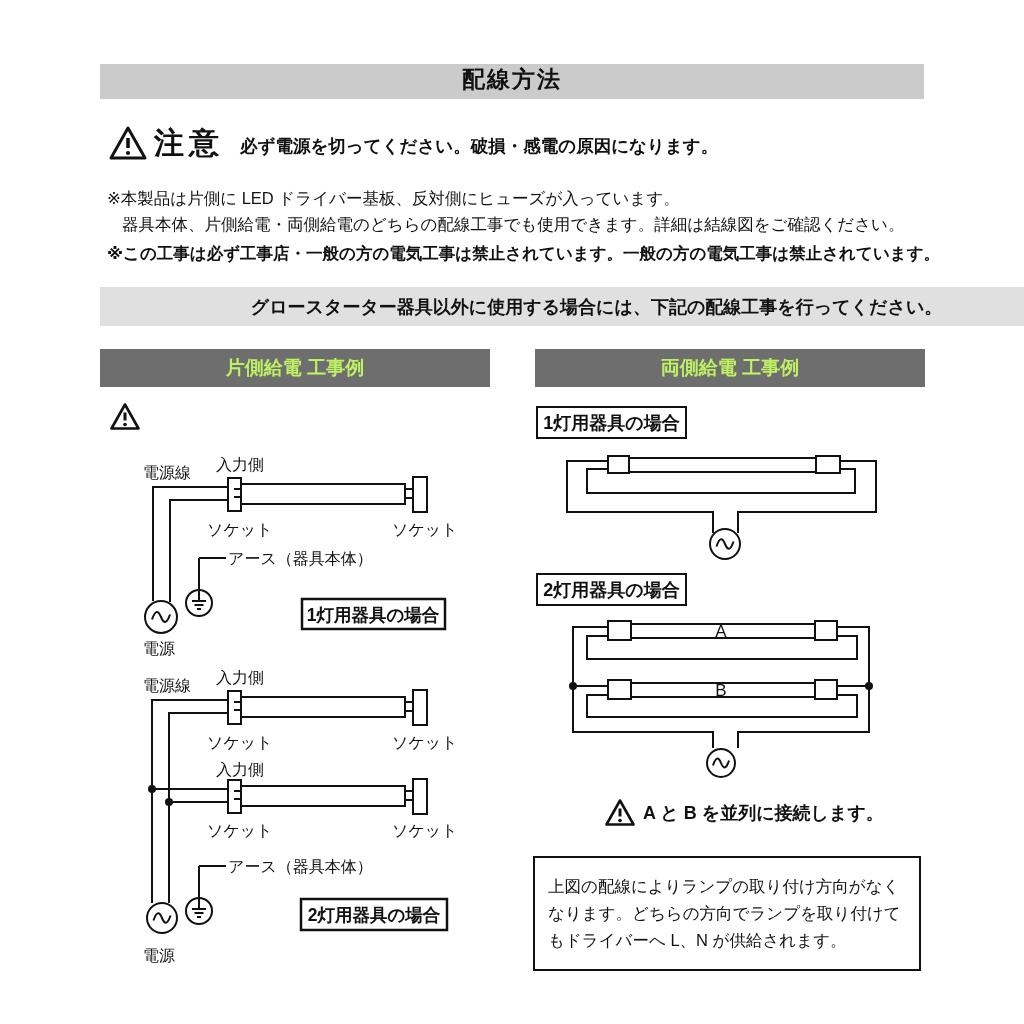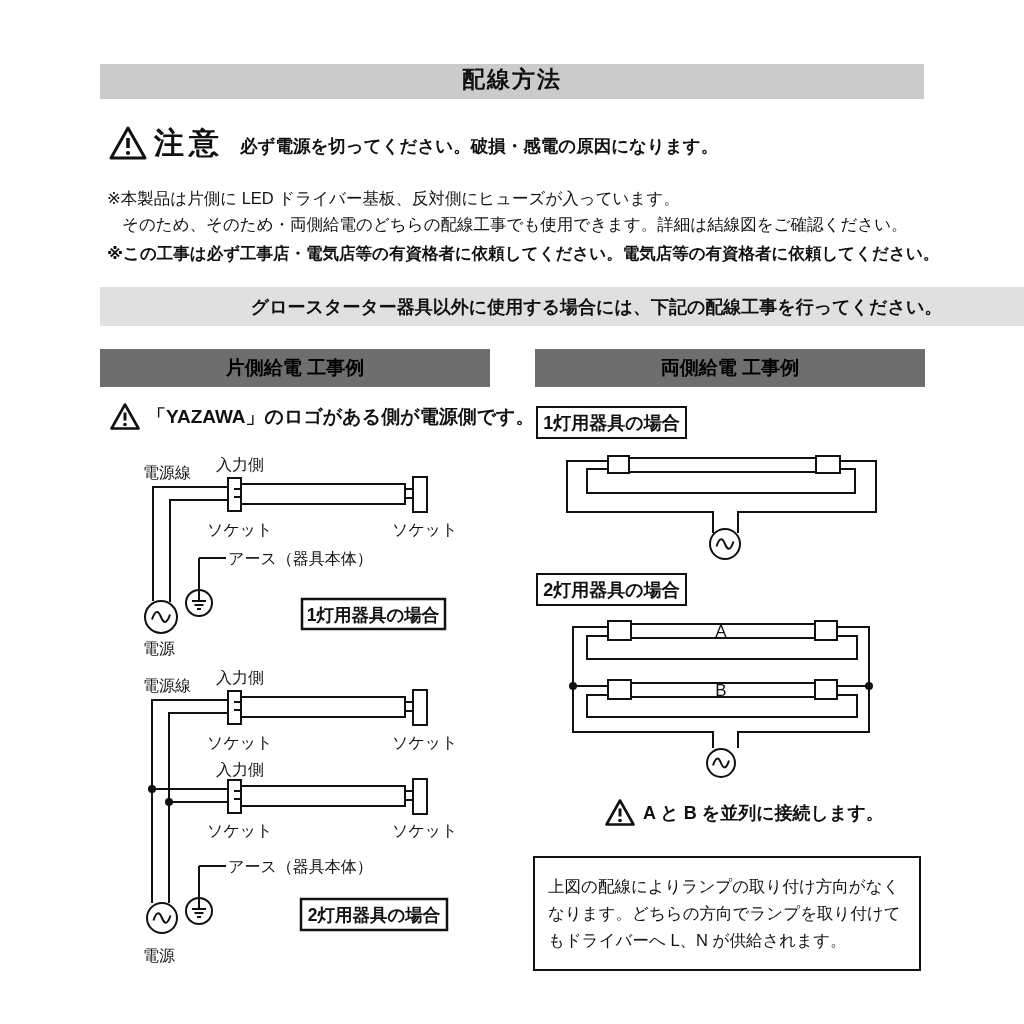--- a/index.html
+++ b/index.html
@@ -17,21 +17,21 @@
   }
   .caution-label{left:154px;top:123px;font-size:30px;font-weight:bold;letter-spacing:5px;text-align:center;}
   .caution-text{left:240px;top:134px;font-size:17.5px;font-weight:bold;}
   .note{font-size:16.5px;white-space:nowrap;}
   .banner{
     left:100px;top:287px;width:993px;height:39px;background:#e0e0e0;
     display:flex;align-items:center;justify-content:center;
     font-size:18px;font-weight:bold;
   }
   .col-header{
-    top:349px;width:390px;height:38px;background:#6e6e6e;color:#000000;
+    top:349px;width:390px;height:38px;background:#6e6e6e;color:#bef264;
     display:flex;align-items:center;justify-content:center;
     font-size:19px;font-weight:bold;
   }
   .yazawa-text{left:147px;top:404px;font-size:19px;font-weight:bold;}
   .case-box{
     border:2px solid #111;display:flex;align-items:center;justify-content:center;
     font-size:18px;font-weight:bold;background:#fff;white-space:nowrap;
   }
   .right-warning-text{left:643px;top:801px;font-size:18px;font-weight:bold;}
   .note-box{
@@ -54,40 +54,39 @@
 
   <svg class="abs" style="left:108px;top:125px;" width="40" height="36" viewBox="0 0 40 36">
     <polygon points="20,3 37,33 3,33" fill="none" stroke="#111" stroke-width="3" stroke-linejoin="round"></polygon>
     <line x1="20" y1="13" x2="20" y2="23" stroke="#111" stroke-width="3.6"></line>
     <circle cx="20" cy="28" r="2.1" fill="#111"></circle>
   </svg>
   <div class="abs caution-label">注意</div>
   <div class="abs caution-text">必ず電源を切ってください。破損・感電の原因になります。</div>
 
   <div class="abs note" style="left:107px;top:188px;">※本製品は片側に LED ドライバー基板、反対側にヒューズが入っています。</div>
-  <div class="abs note" style="left:122px;top:214px;">そのため、そのため・両側給電のどちらの配線工事でも使用できます。詳細は結線図をご確認ください。</div>
-  <div class="abs note bold" style="left:107px;top:243px;">※この工事は必ず工事店・電気店等の有資格者に依頼してください。電気店等の有資格者に依頼してください。</div>
+  <div class="abs note" style="left:122px;top:214px;">器具本体、片側給電・両側給電のどちらの配線工事でも使用できます。詳細は結線図をご確認ください。</div>
+  <div class="abs note bold" style="left:107px;top:243px;">※この工事は必ず工事店・一般の方の電気工事は禁止されています。一般の方の電気工事は禁止されています。</div>
 
   <div class="abs banner">
     <span>グロースターター器具以外に使用する場合には、下記の配線工事を行ってください。</span>
   </div>
 
   <div class="abs col-header" style="left:100px;">
     <span>片側給電 工事例</span>
   </div>
   <div class="abs col-header" style="left:535px;">
     <span>両側給電 工事例</span>
   </div>
 
   <svg class="abs" style="left:109px;top:402px;" width="32" height="29" viewBox="0 0 32 29">
     <polygon points="16,2.5 29.5,26.5 2.5,26.5" fill="none" stroke="#111" stroke-width="2.6" stroke-linejoin="round"></polygon>
     <line x1="16" y1="10.5" x2="16" y2="18.5" stroke="#111" stroke-width="3"></line>
     <circle cx="16" cy="22.5" r="1.8" fill="#111"></circle>
   </svg>
-  <div class="abs yazawa-text">「YAZAWA」のロゴがある側が電源側です。</div>
 
   <svg class="abs" style="left:100px;top:440px;" width="390" height="225" viewBox="100 440 390 225">
     <text x="143" y="478" font-size="16">電源線</text>
     <text x="216" y="470" font-size="16">入力側</text>
 
     <polyline class="dl" points="228,487 153,487 153,601"></polyline>
     <polyline class="dl" points="228,500 170,500 170,602"></polyline>
 
     <rect class="dl" x="228" y="478" width="13" height="33"></rect>
     <line class="dl" x1="234" y1="489" x2="241" y2="489"></line>

